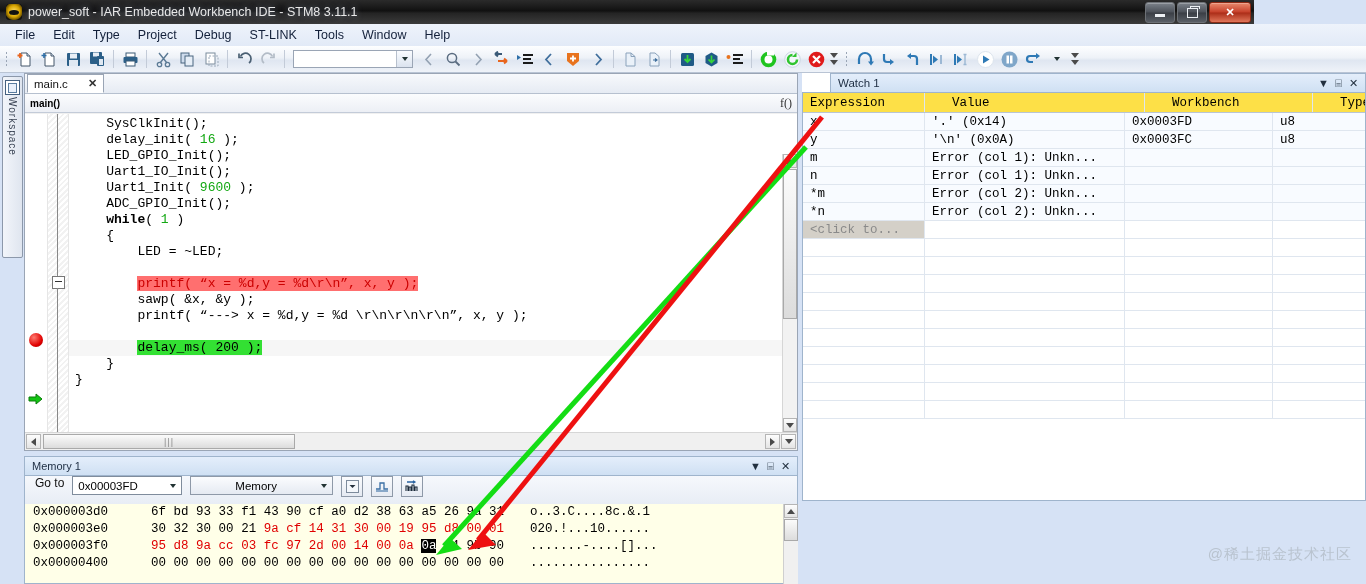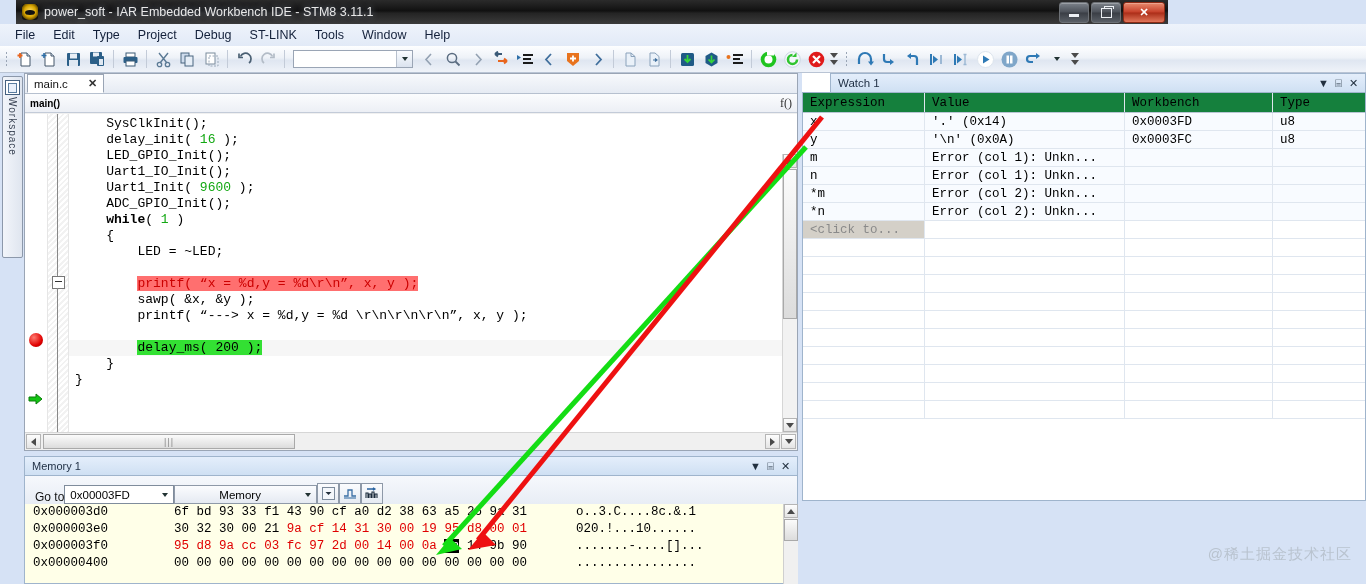--- a/index.html
+++ b/index.html
@@ -5,21 +5,21 @@
   html,body{margin:0;padding:0;}
   body{
     width:1366px;height:584px;overflow:hidden;
     font-family:"Liberation Sans",sans-serif;
     font-size:12px;
     background:#d6e2f5;
     position:relative;
   }
   
   #titlebar{
-    position:absolute;left:16px;top:0;width:1152px;height:24px;
+    position:absolute;left:0;top:0;width:1254px;height:24px;
     background:linear-gradient(to bottom,#2b2b2b 0%,#111 45%,#242424 55%,#3b3b3b 100%);
     display:flex;align-items:center;
   }
   #titlebar .tb-icon{
     width:16px;height:16px;margin-left:6px;margin-right:6px;border-radius:3px;
     background:radial-gradient(circle at 50% 45%,#ffe066 0%,#d7a400 48%,#7a5c00 70%,#111 78%);
     position:relative;flex:none;
   }
   #titlebar .tb-icon:before{
     content:"";position:absolute;left:3px;top:6px;width:10px;height:5px;border-radius:50%;
@@ -165,21 +165,21 @@
     display:flex;align-items:center;padding:0 4px 0 7px;box-sizing:border-box;
   }
   #watchHdr .t{flex:1;font-size:11.5px;color:#1d2d42;}
   #watchHdr .hb{width:15px;text-align:center;font-size:11px;color:#22303f;}
   #watchGrid{
     position:absolute;left:0;top:19px;right:0;bottom:0;border:1px solid #9fb4cc;
     background:#fff;box-sizing:border-box;overflow:hidden;
   }
   .wrow{display:flex;height:17px;align-items:center;border-bottom:1px solid #dfe6ef;
     font-family:"Liberation Mono",monospace;font-size:12.5px;color:#000;}
-  .wrow.hdr{background:#15803d;border-bottom:1px solid #b9c5d4;height:19px;}
+  .wrow.hdr{background:#fde047;border-bottom:1px solid #b9c5d4;height:19px;gap:20px;}
   .wc{padding-left:7px;box-sizing:border-box;overflow:hidden;white-space:nowrap;
     border-right:1px solid #dfe6ef;height:100%;display:flex;align-items:center;}
   .wc1{width:122px;}
   .wc2{width:200px;}
   .wc3{width:148px;}
   .wc4{flex:1;border-right:none;}
   .wrow.alt{background:#f8fbff;}
   .clickto{background:#d4d0c8;color:#8a8a8a;}
 
   
@@ -188,35 +188,35 @@
   }
   #memHdr{
     height:20px;background:linear-gradient(to bottom,#e4eefb,#cfe0f3);
     border:1px solid #9fb4cc;display:flex;align-items:center;padding:0 4px 0 7px;box-sizing:border-box;
   }
   #memHdr .t{flex:1;font-size:11px;color:#1d2d42;}
   #memHdr .hb{width:15px;text-align:center;font-size:11px;color:#22303f;}
   #memToolbar{
     height:28px;background:linear-gradient(to bottom,#f6f8fc,#e8edf5);
     border-left:1px solid #9fb4cc;border-right:1px solid #9fb4cc;
-    display:flex;align-items:flex-end;padding-left:10px;box-sizing:border-box;
+    display:flex;align-items:flex-start;padding-left:10px;gap:8px;box-sizing:border-box;
   }
   #memToolbar .lbl{font-size:12px;color:#111;}
   .mcombo{height:19px;border:1px solid #7f8c9c;background:#fff;display:flex;align-items:center;
     font-size:11.5px;color:#000;box-sizing:border-box;padding-left:5px;font-family:"Liberation Sans",sans-serif;}
   .mcombo .arrow{margin-left:auto;width:16px;display:flex;align-items:center;justify-content:center;}
   .mcombo.flat{background:linear-gradient(to bottom,#fbfcfe,#e5eaf2);border:1px solid #8e99a8;}
   .msmall{width:22px;height:21px;border:1px solid #8e99a8;background:linear-gradient(to bottom,#fbfcfe,#e5eaf2);
     display:flex;align-items:center;justify-content:center;box-sizing:border-box;}
   #memBody{
     position:absolute;left:0;top:48px;right:0;bottom:0;background:#ffffe8;
     border:1px solid #9fb4cc;border-top:none;box-sizing:border-box;overflow:hidden;
     font-family:"Liberation Mono",monospace;font-size:12.5px;line-height:17px;
   }
-  .mrow{display:flex;white-space:pre;height:17px;padding-left:8px;gap:23px;}
+  .mrow{display:flex;white-space:pre;height:17px;padding-left:8px;}
   .maddr{color:#000;width:118px;flex:none;}
   .mhex{color:#000;}
   .mhex .r{color:#e00000;}
   .mhex .sel{background:#000;color:#fff;}
   .mascii{color:#000;margin-left:26px;}
   .memvsb{position:absolute;right:0;top:48px;bottom:0;width:14px;background:#f0f0f0;border-left:1px solid #cfcfcf;}
 
   
   #overlay{position:absolute;left:0;top:0;width:1366px;height:584px;pointer-events:none;}
   #watermark{

